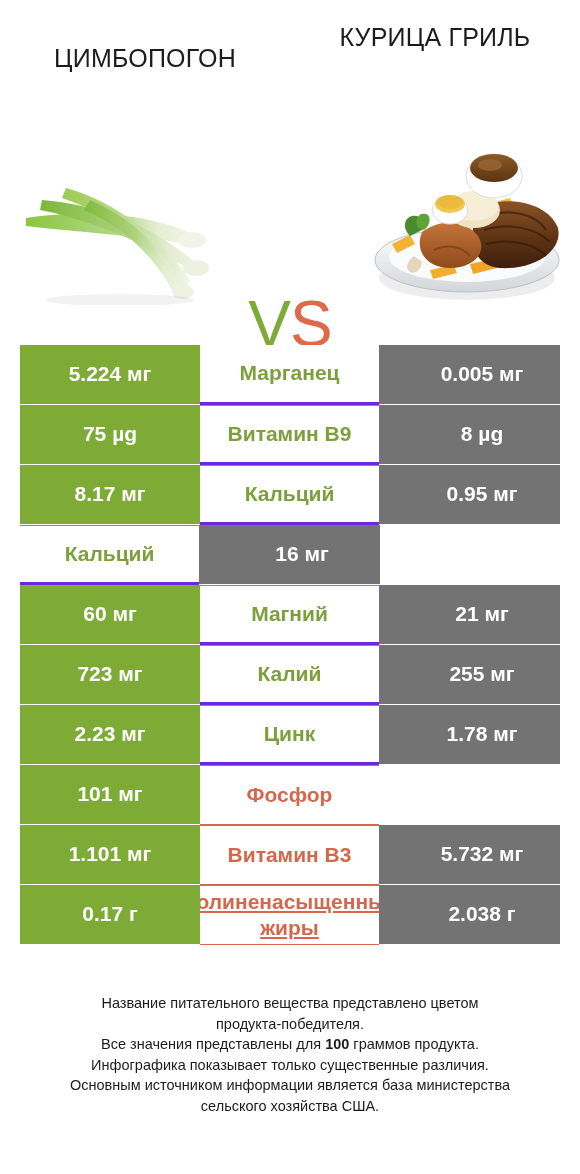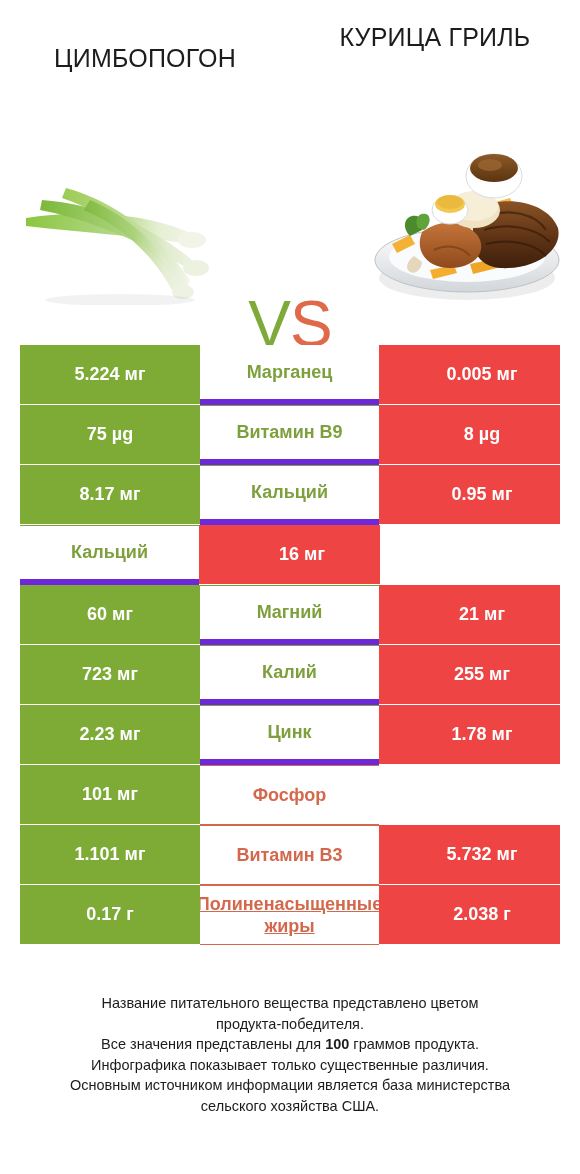--- a/index.html
+++ b/index.html
@@ -86,51 +86,51 @@
     width: 100%;
     height: 60px;
     box-sizing: border-box;
   }
   .cell {
     box-sizing: border-box;
     display: flex;
     align-items: center;
     justify-content: center;
     text-align: center;
-    font-size: 18px;
+    font-size: 21px;
     font-weight: 700;
     line-height: 1.25;
   }
   .cell-left {
     width: 180px;
     background: #7DAB36;
     color: #ffffff;
     border-bottom: 1.5px solid #ffffff;
   }
   .cell-right {
     width: 181px;
-    background: #ef4444;
+    background: #737373;
     color: #ffffff;
     border-bottom: 1.5px solid #ffffff;
     padding-left: 25px;
   }
   .cell-mid {
     width: 179px;
     background: #ffffff;
     padding: 0 4px;
     overflow: hidden;
     white-space: nowrap;
   }
   .row:last-child .cell-mid {
     white-space: normal;
     text-decoration: underline;
   }
   .cell-mid.win-left {
     color: #7DA03C;
-    border-bottom: 6px solid #6d28d9;
+    border-bottom: 3px solid #6d28d9;
     border-top: 1px solid #7DA03C;
   }
   .cell-mid.win-right {
     color: #D4684C;
     border-bottom: 1px solid #D4684C;
     border-top: 1px solid #D4684C;
   }
   .row:first-child .cell-mid { border-top: none; }
 
   

